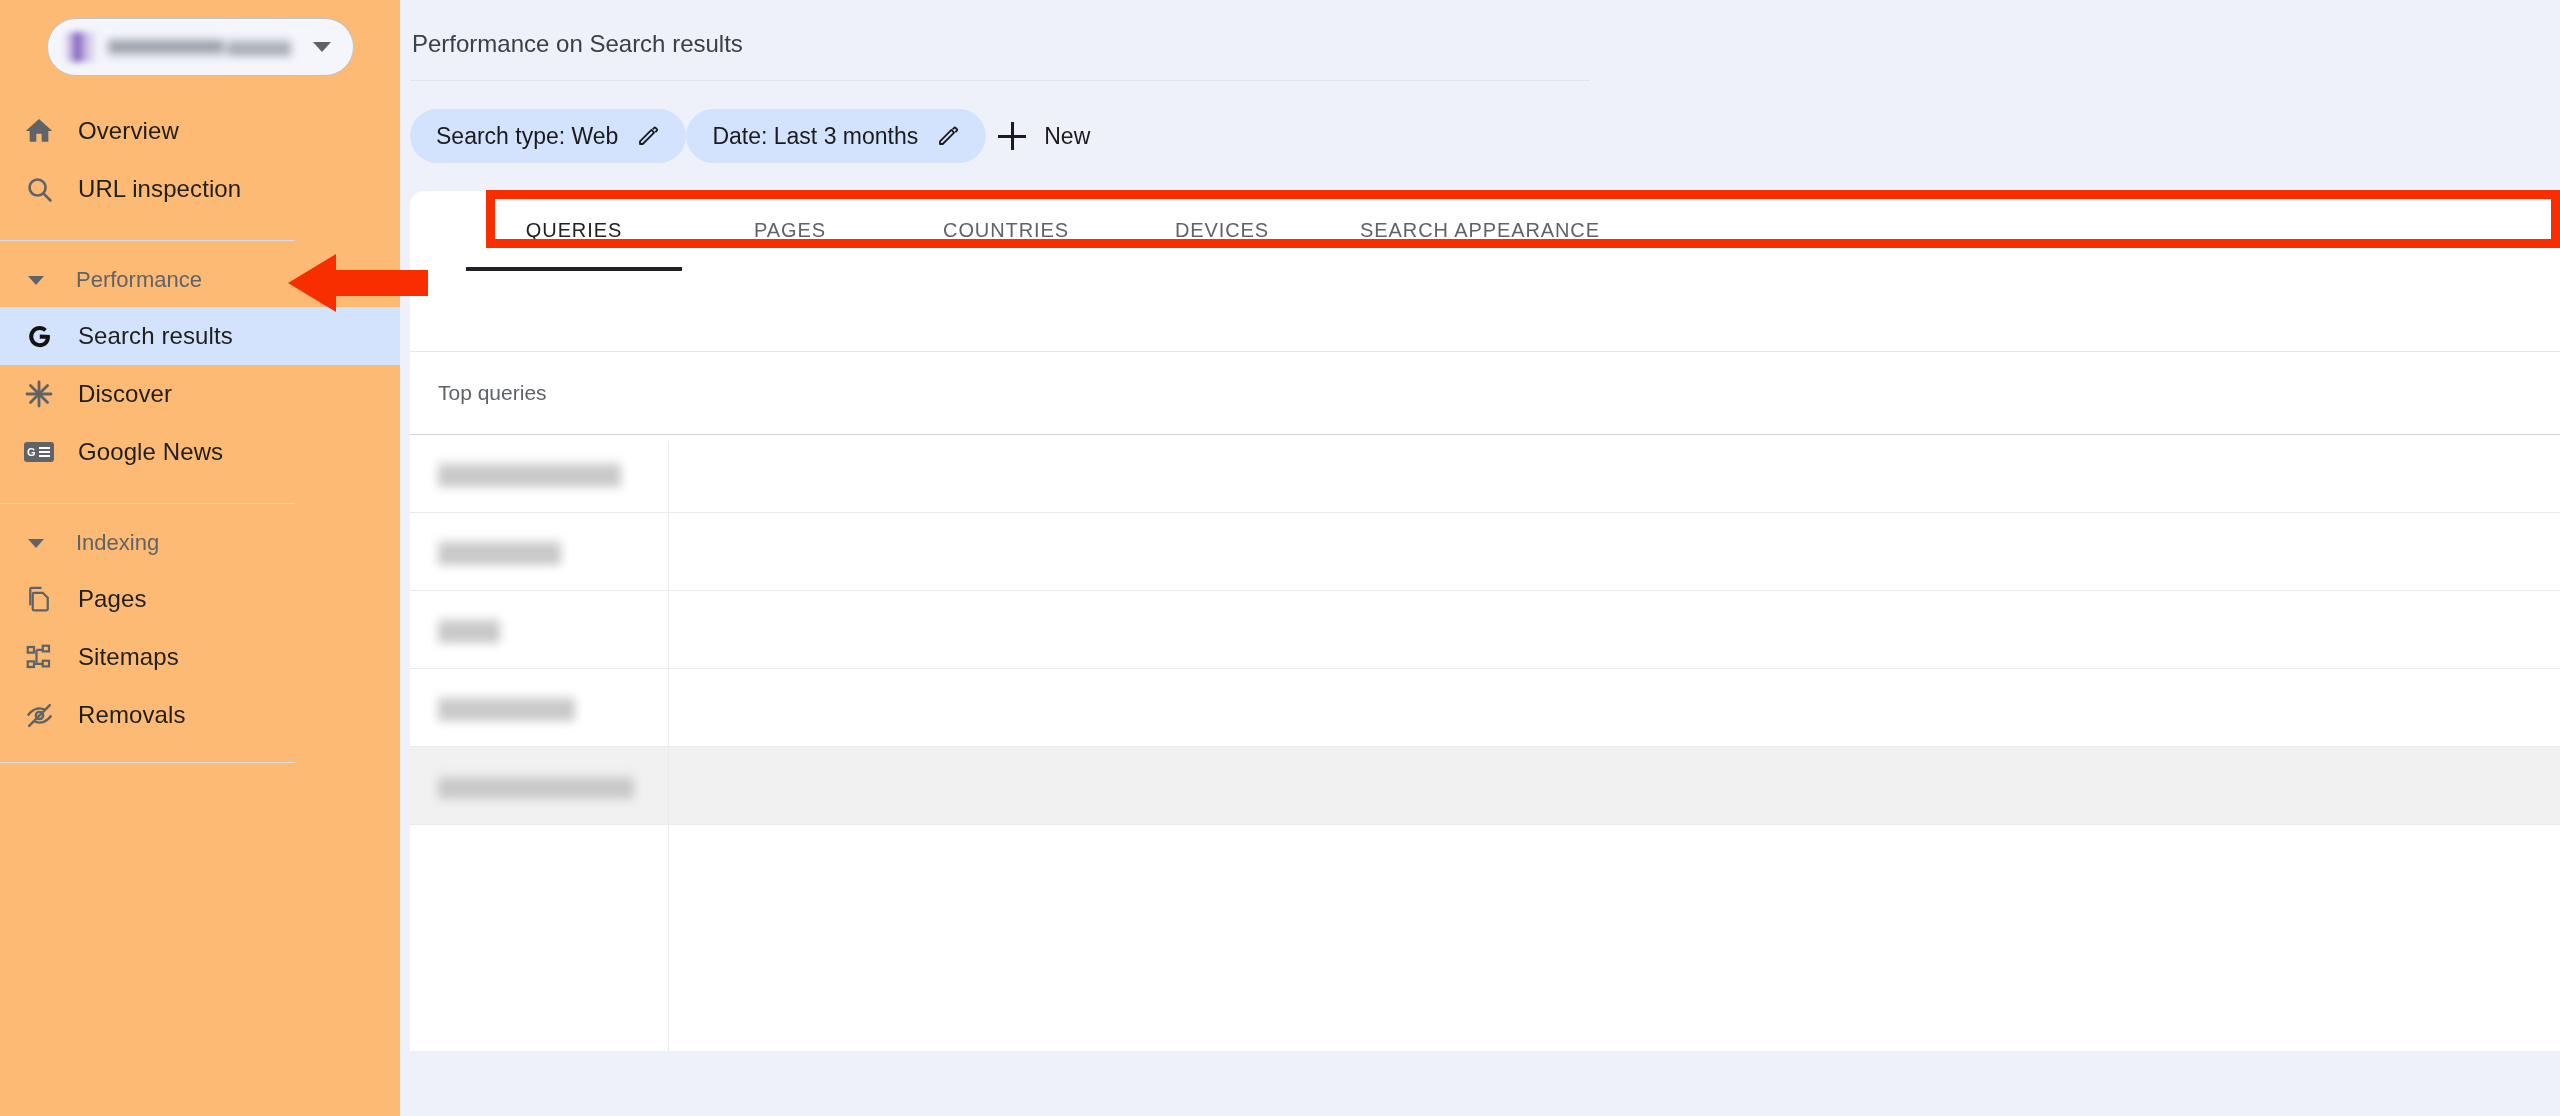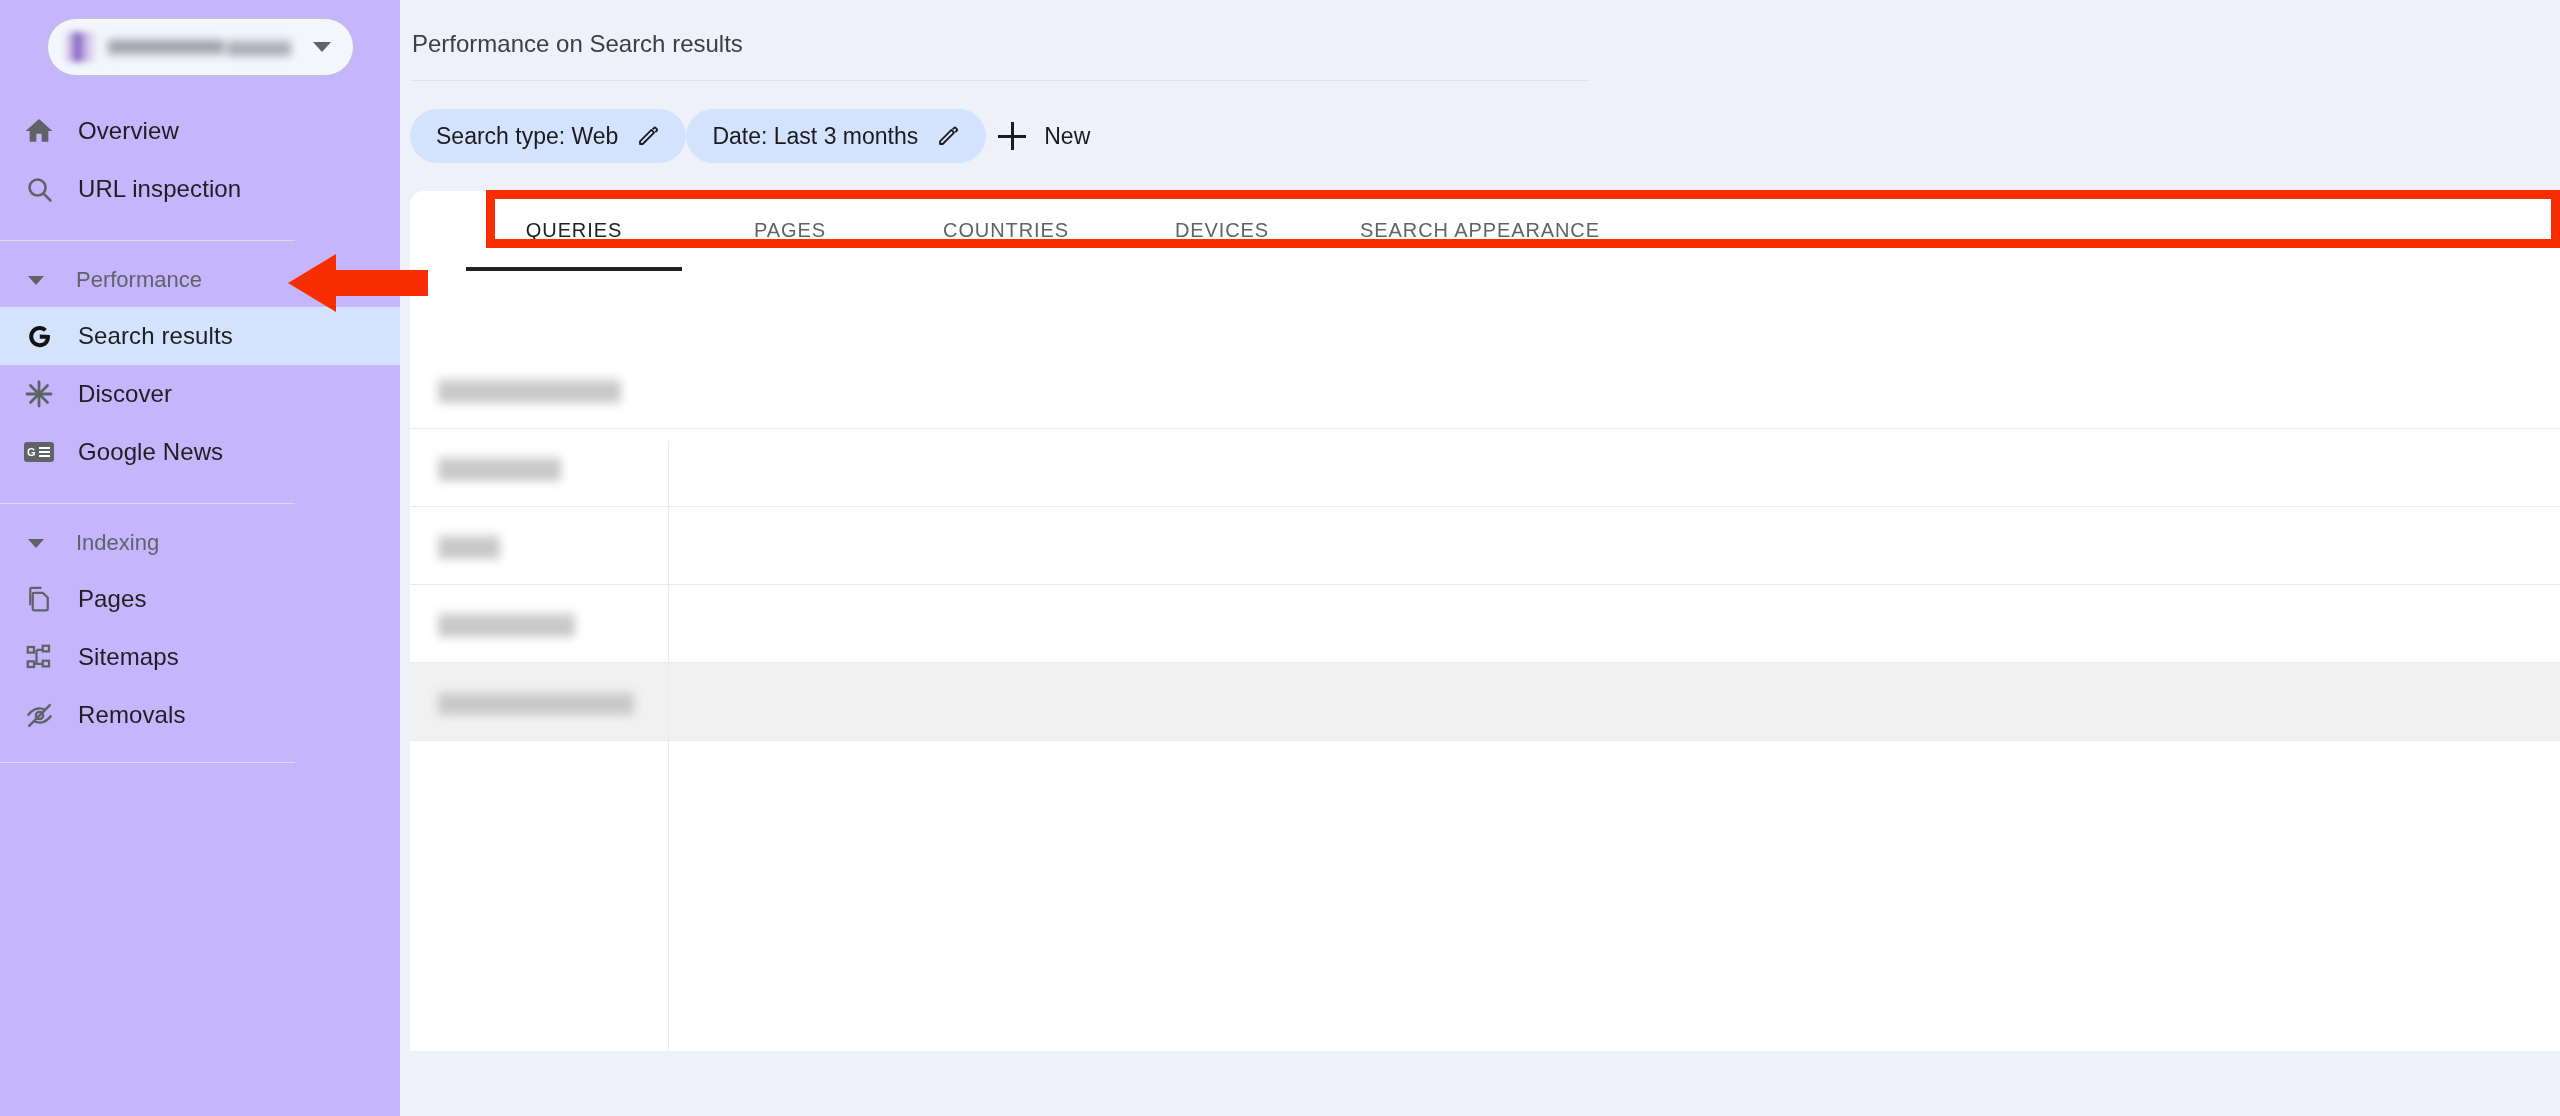--- a/index.html
+++ b/index.html
@@ -7,21 +7,21 @@
     width: 2560px; height: 1116px;
     background: #eef1fa;
     font-family: "Liberation Sans", sans-serif;
     overflow: hidden;
   }
   .app { display: flex; width: 2560px; height: 1116px; position: relative; }
 
   
   .sidebar {
     width: 400px; height: 1116px;
-    background: #c4b5fd;
+    background: #fdba74;
     flex: 0 0 400px;
     position: relative;
     padding-top: 18px;
   }
   .prop-selector {
     margin: 0 auto;
     width: 307px; height: 58px;
     border: 1px solid #bdc3cd;
     border-radius: 29px;
     background: #f4f6fc;
@@ -384,20 +384,23 @@
           <span>DEVICES</span>
         </div>
         <div class="tab wide">
           <span>SEARCH APPEARANCE</span>
         </div>
       </div>
 
       <div class="chart-space"></div>
 
       <div class="table">
+        <div class="table-head">
+          <div class="th-query">Top queries</div>
+        </div>
 
         <div class="row">
           <div class="cell-left">
             <div class="blur-text" style="width:183px;"></div>
           </div>
         </div>
         <div class="row">
           <div class="cell-left">
             <div class="blur-text" style="width:123px;"></div>
           </div>

